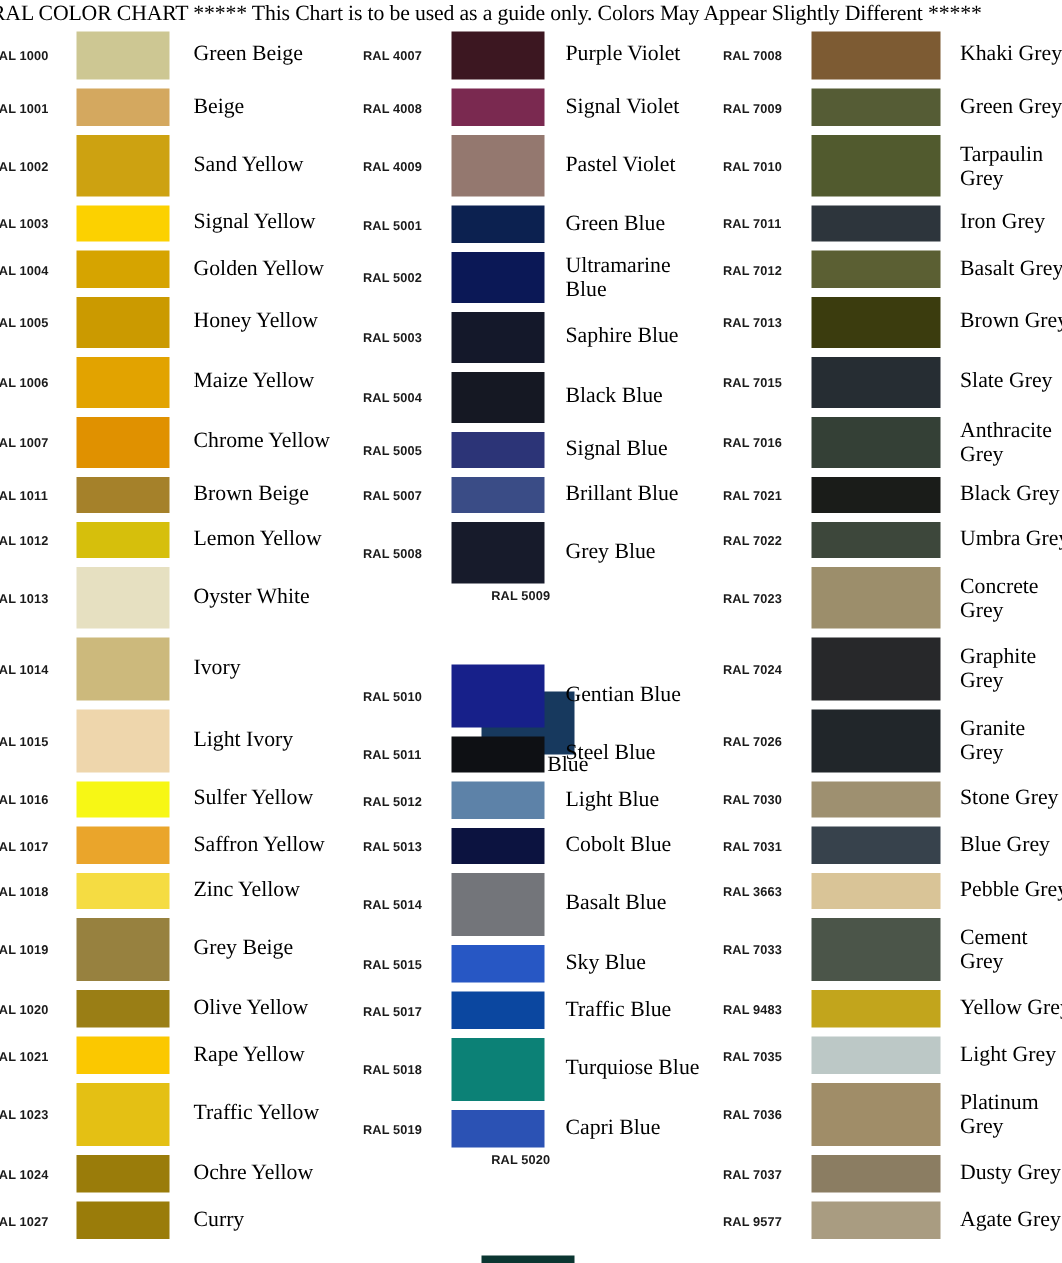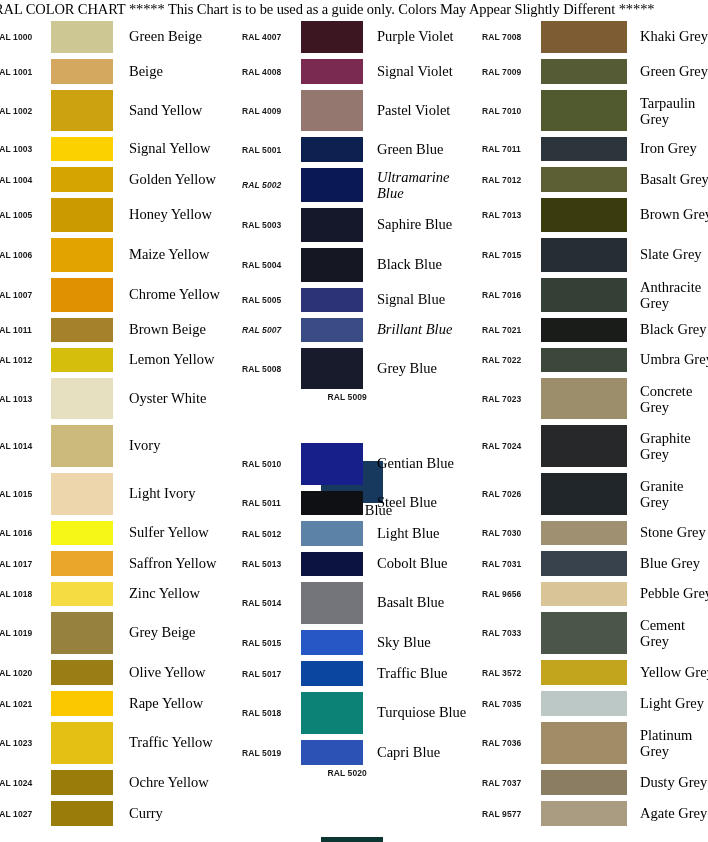--- a/index.html
+++ b/index.html
@@ -232,41 +232,41 @@
           <div class="swatch-row" style="height: 47px;">
             <div class="ral-code">RAL 4009</div>
             <div class="swatch" style="background: rgb(148, 120, 111); height: 41px;"></div>
             <div class="color-name">Pastel Violet</div>
           </div>
           <div class="swatch-row" style="height: 31px;">
             <div class="ral-code">RAL 5001</div>
             <div class="swatch" style="background: rgb(12, 33, 80); height: 25px;"></div>
             <div class="color-name">Green Blue</div>
           </div>
-          <div class="swatch-row" style="height: 40px; font-style: italic;">
+          <div class="swatch-row" style="height: 40px;">
             <div class="ral-code">RAL 5002</div>
             <div class="swatch" style="background: rgb(11, 24, 86); height: 34px;"></div>
             <div class="color-name two-line">Ultramarine Blue</div>
           </div>
           <div class="swatch-row" style="height: 40px;">
             <div class="ral-code">RAL 5003</div>
             <div class="swatch" style="background: rgb(20, 24, 42); height: 34px;"></div>
             <div class="color-name">Saphire Blue</div>
           </div>
           <div class="swatch-row" style="height: 40px;">
             <div class="ral-code">RAL 5004</div>
             <div class="swatch" style="background: rgb(21, 24, 35); height: 34px;"></div>
             <div class="color-name">Black Blue</div>
           </div>
           <div class="swatch-row" style="height: 30px;">
             <div class="ral-code">RAL 5005</div>
             <div class="swatch" style="background: rgb(44, 52, 119); height: 24px;"></div>
             <div class="color-name">Signal Blue</div>
           </div>
-          <div class="swatch-row" style="height: 30px; font-style: italic;">
+          <div class="swatch-row" style="height: 30px;">
             <div class="ral-code">RAL 5007</div>
             <div class="swatch" style="background: rgb(58, 76, 134); height: 24px;"></div>
             <div class="color-name">Brillant Blue</div>
           </div>
           <div class="swatch-row" style="height: 47px;">
             <div class="ral-code">RAL 5008</div>
             <div class="swatch" style="background: rgb(23, 27, 43); height: 41px;"></div>
             <div class="color-name">Grey Blue</div>
           </div>
           <div class="swatch-row" style="height: 48px; flex-direction: column;">
@@ -395,31 +395,31 @@
             <div class="ral-code">RAL 7030</div>
             <div class="swatch" style="background: rgb(158, 144, 112); height: 24px;"></div>
             <div class="color-name">Stone Grey</div>
           </div>
           <div class="swatch-row" style="height: 31px;">
             <div class="ral-code">RAL 7031</div>
             <div class="swatch" style="background: rgb(55, 66, 76); height: 25px;"></div>
             <div class="color-name">Blue Grey</div>
           </div>
           <div class="swatch-row" style="height: 30px;">
-            <div class="ral-code">RAL 9656</div>
+            <div class="ral-code">RAL 3663</div>
             <div class="swatch" style="background: rgb(217, 196, 151); height: 24px;"></div>
             <div class="color-name">Pebble Grey</div>
           </div>
           <div class="swatch-row" style="height: 48px;">
             <div class="ral-code">RAL 7033</div>
             <div class="swatch" style="background: rgb(75, 85, 73); height: 42px;"></div>
             <div class="color-name two-line">Cement Grey</div>
           </div>
           <div class="swatch-row" style="height: 31px;">
-            <div class="ral-code">RAL 3572</div>
+            <div class="ral-code">RAL 9483</div>
             <div class="swatch" style="background: rgb(194, 165, 28); height: 25px;"></div>
             <div class="color-name">Yellow Grey</div>
           </div>
           <div class="swatch-row" style="height: 31px;">
             <div class="ral-code">RAL 7035</div>
             <div class="swatch" style="background: rgb(188, 200, 198); height: 25px;"></div>
             <div class="color-name">Light Grey</div>
           </div>
           <div class="swatch-row" style="height: 48px;">
             <div class="ral-code">RAL 7036</div>

